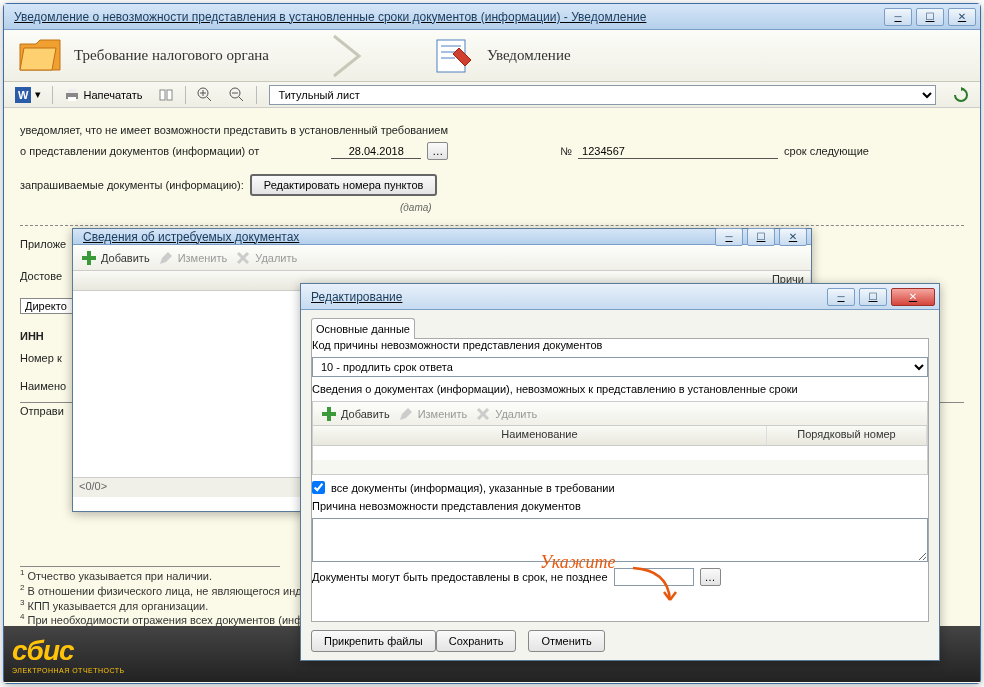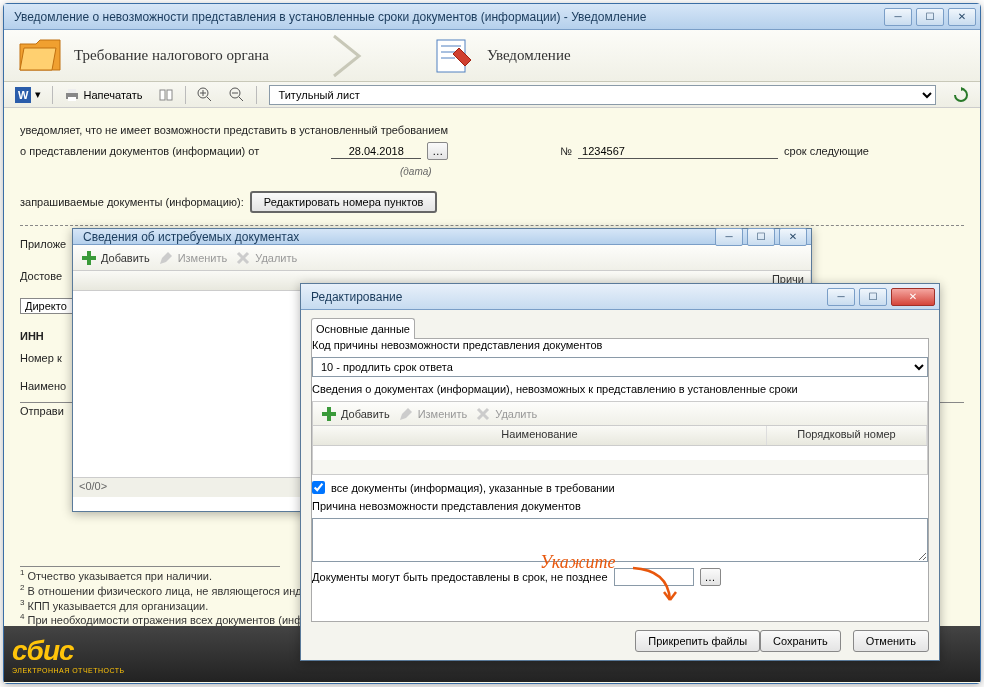--- a/index.html
+++ b/index.html
@@ -1,21 +1,21 @@
 <!DOCTYPE html>
 <html><head>
 <meta charset="utf-8">
 <style>
 * { box-sizing: border-box; margin: 0; padding: 0; font-family: Tahoma, Arial, sans-serif; font-size: 11px; }
 body { background: #fff; width: 984px; height: 687px; overflow: hidden; position: relative; }
 
 
 .window { position: absolute; border: 1px solid #3a6ea5; background: #fff; box-shadow: 0 2px 10px rgba(0,0,0,0.3); }
 .main-window { left: 3px; top: 3px; width: 978px; height: 681px; border-radius: 4px; }
-.titlebar { height: 26px; background: linear-gradient(#d6e6f7, #b5d0ec); display: flex; align-items: center; padding: 0 4px 0 10px; border-bottom: 1px solid #7a9ec7; }
+.titlebar { height: 26px; background: linear-gradient(#d6e6f7, #b5d0ec); display: flex; align-items: center; padding: 0 4px 0 10px; border-bottom: 1px solid #7a9ec7; text-decoration: underline; }
 .titlebar-text { color: #1a3b5c; font-size: 12px; flex: 1; }
 .win-btns { display: flex; gap: 4px; }
 .win-btn { width: 28px; height: 18px; background: linear-gradient(#f0f6fc,#c8dcef); border: 1px solid #7a9ec7; border-radius: 2px; display: flex; align-items: center; justify-content: center; font-family: Arial; font-size: 10px; color: #2a4a6a; cursor: pointer; }
 
 
 .breadcrumb { height: 52px; background: linear-gradient(#fcfcf8,#f0f0e6); border-bottom: 1px solid #c8c8b8; display: flex; align-items: center; padding: 0 12px; position: relative; }
 .bc-step { display: flex; align-items: center; gap: 10px; }
 .bc-icon { width: 48px; height: 40px; }
 .bc-text { font-family: Georgia, serif; font-size: 15px; color: #333; }
 .bc-arrow { width: 40px; height: 50px; margin: 0 60px; }
@@ -63,21 +63,21 @@
 .tab-strip { display: flex; border-bottom: 1px solid #aaa; }
 .tab { padding: 4px 4px; background: #fff; border: 1px solid #aaa; border-bottom: none; border-radius: 3px 3px 0 0; margin-bottom: -1px; }
 .tab-panel { flex: 1; background: #fff; border: 1px solid #aaa; border-top: none; padding: 0; display: flex; flex-direction: column; gap: 6px; }
 .combo { width: 100%; height: 20px; border: 1px solid #8a9aa8; background: #fff; padding: 0 4px; }
 .inner-grid { border: 1px solid #ccc; }
 .inner-grid .grid-body { height: 28px; background: repeating-linear-gradient(#fff,#fff 14px,#f7f7f2 14px,#f7f7f2 28px); }
 .chk-row { display: flex; align-items: flex-end; gap: 6px; }
 .textarea { width: 100%; height: 44px; border: 1px solid #8a9aa8; background: #fff; }
 .date-row { display: flex; align-items: center; gap: 6px; }
 .date-field { width: 80px; height: 18px; border: 1px solid #8a9aa8; background: #fff; }
-.dlg-footer { display: flex; justify-content: flex-end; margin-top: 8px; }
+.dlg-footer { display: flex; justify-content: flex-start; margin-top: 8px; }
 
 
 .annotation { position: absolute; font-family: 'Comic Sans MS', cursive; font-size: 18px; color: #e8570c; font-style: italic; pointer-events: none; }
 .arrow-svg { position: absolute; pointer-events: none; }
 
 .ico { width: 16px; height: 16px; display: inline-block; }
 </style>
 </head>
 <body>
 
@@ -164,27 +164,27 @@
     <div class="page-row">
       <span>о представлении документов (информации) от</span>
       <span style="flex:0 0 60px"></span>
       <input class="uline-field" style="width: 90px; text-align: center;" value="28.04.2018">
       <button class="small-btn">…</button>
       <span style="flex:0 0 100px"></span>
       <span>№</span>
       <input class="uline-field" style="width: 200px;" value="1234567">
       <span>срок следующие</span>
     </div>
-    <div class="page-row" style="margin-left:380px">
-        <span class="sub-label">(дата)</span>
-      </div>
     <div class="page-row" style="margin-top:14px">
       <span>запрашиваемые документы (информацию):</span>
       <button class="std-btn" style="border:2px solid #666">Редактировать номера пунктов</button>
     </div>
+    <div class="page-row" style="margin-left:380px">
+        <span class="sub-label">(дата)</span>
+      </div>
     <div class="dashed-sep"></div>
     <div class="page-row">
         <span>Приложе</span>
       </div>
     <div class="page-row" style="margin-top:20px">
         <span>Достове</span>
       </div>
     <div class="page-row" style="margin-top:16px">
         <input class="uline-field" style="width: 50px; border: 1px solid rgb(136, 136, 136); background: rgb(255, 255, 255);" value="Директо">
       </div>

